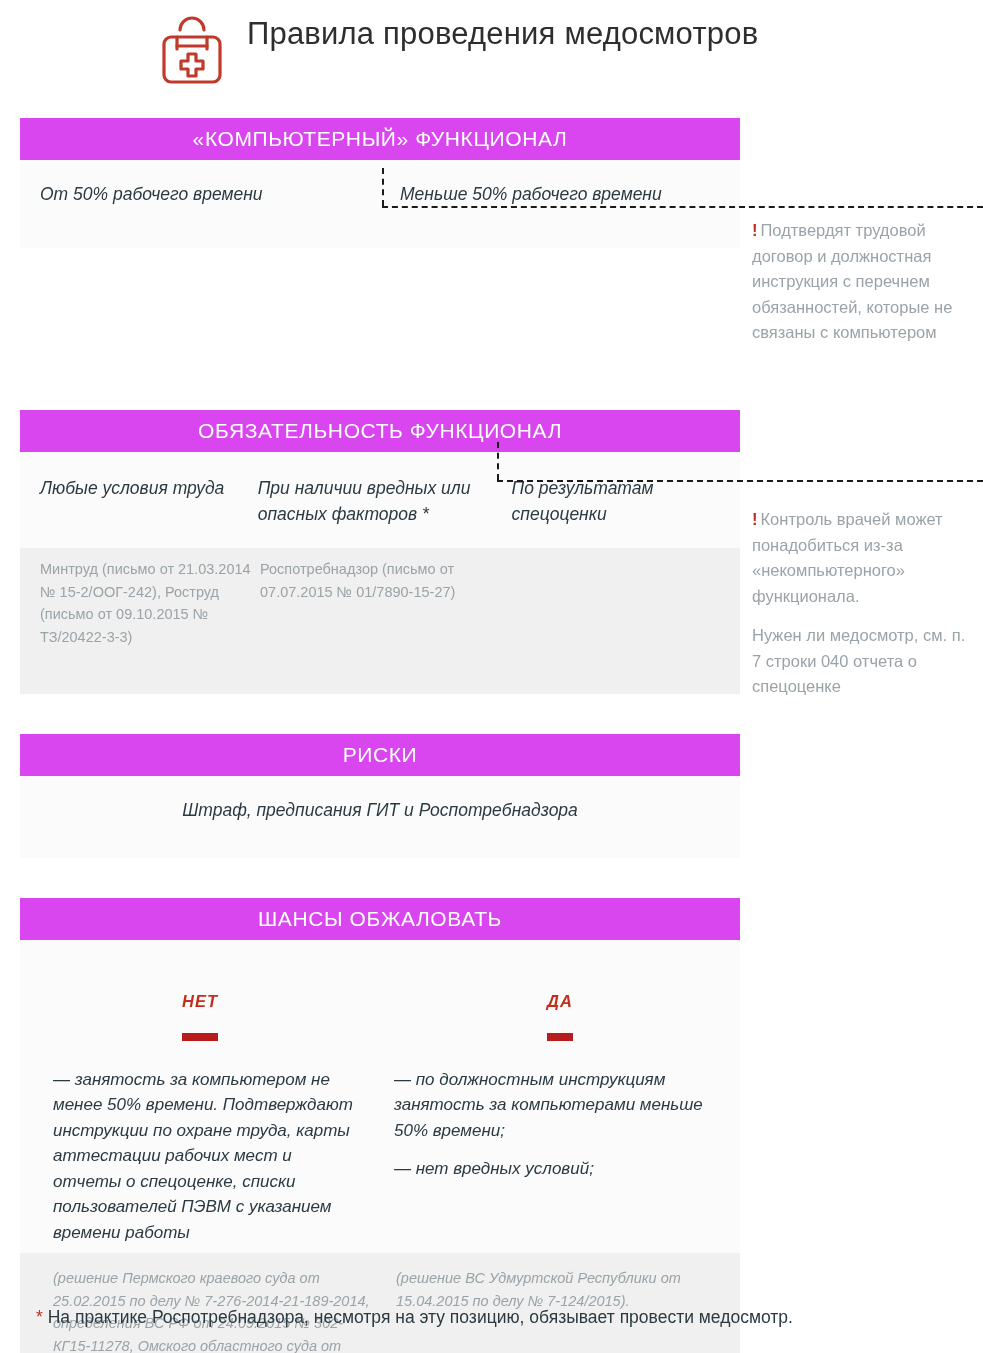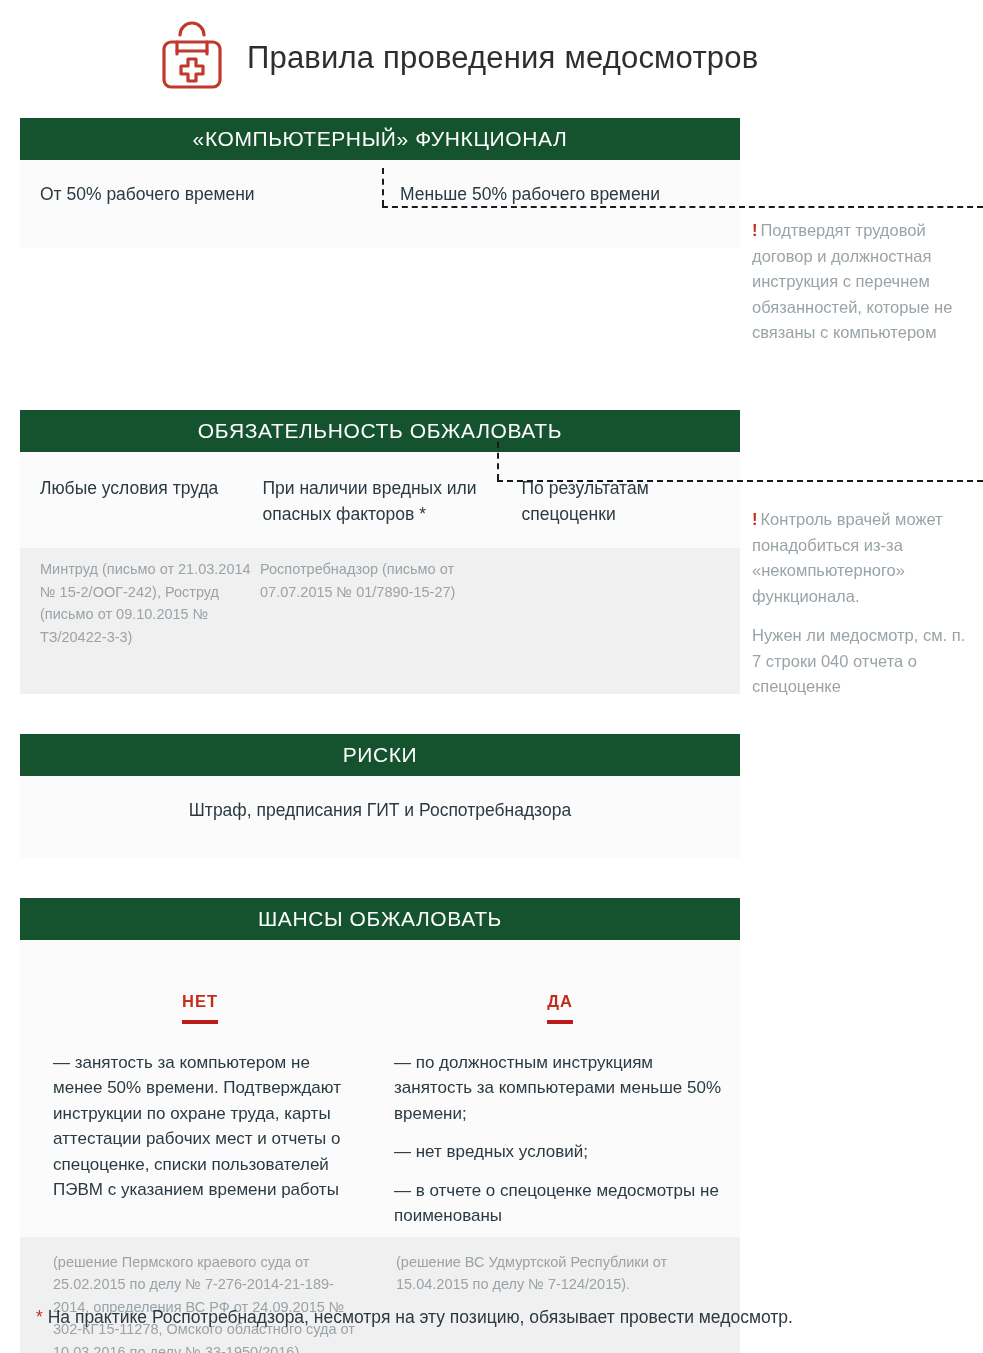--- a/index.html
+++ b/index.html
@@ -11,21 +11,20 @@
     width: 983px; height: 1353px;
     position: relative;
     font-family: "Liberation Sans", "DejaVu Sans", sans-serif;
     color: #2b3a42;
     overflow: hidden;
   }
 
   
   .title-row {
     display: flex;
-    align-items: center;
     gap: 18px;
     padding: 16px 0 0 155px;
     height: 100px;
   }
   .kit-icon { width: 74px; height: 74px; flex: none; }
   .title-text {
     font-size: 31px;
     font-weight: 400;
     color: #2e2e2e;
     letter-spacing: 0.2px;
@@ -34,30 +33,30 @@
 
   
   .sheet {
     position: absolute;
     left: 20px;
     top: 118px;
     width: 720px;
   }
 
   .band {
-    background: #14532d;
+    background: #d946ef;
     color: #ffffff;
     text-align: center;
     font-size: 21px;
     letter-spacing: 0.6px;
     padding: 9px 0 10px;
     line-height: 1.1;
   }
 
-  .panel { background: #fbfbfb; }
+  .panel { background: #fbfbfb; font-style: italic; }
   .gray { background: #f0f0f0; }
 
   .row { display: flex; }
 
   .cell {
     font-size: 17.5px;
     line-height: 1.45;
     color: #2b3a42;
   }
 
@@ -91,22 +90,22 @@
 
   
   .s4-head { display: flex; padding: 52px 0 0 0; }
   .s4-col { width: 360px; text-align: center; }
   .yn {
     display: inline-block;
     color: #c42d1c;
     font-size: 16.5px;
     font-weight: bold;
     letter-spacing: 1px;
-    padding-bottom: 9px;
-    border-bottom: 4px solid #b91c1c;
+    padding-bottom: 22px;
+    border-bottom: 8px solid #b91c1c;
   }
   .s4-lists { display: flex; padding: 22px 0 8px 0; }
   .s4-l { width: 360px; padding: 0 24px 0 33px; }
   .s4-r { width: 360px; padding: 0 18px 0 14px; }
   .s4-lists p {
     margin: 4px 0 13px 0;
     font-size: 17px;
     line-height: 1.5;
     color: #2b3a42;
   }
@@ -175,21 +174,21 @@
 
 <div class="sheet">
 
   <div class="band">«КОМПЬЮТЕРНЫЙ» ФУНКЦИОНАЛ</div>
   <div class="panel s1-body row">
     <div class="cell s1-c1">От 50% рабочего времени</div>
     <div class="cell s1-c2">Меньше 50% рабочего времени</div>
   </div>
   <div class="s1-gap"></div>
 
-  <div class="band">ОБЯЗАТЕЛЬНОСТЬ ОБЖАЛОВАТЬ</div>
+  <div class="band">ОБЯЗАТЕЛЬНОСТЬ ФУНКЦИОНАЛ</div>
   <div class="panel s2-body">
     <div class="cell s2-c1">Любые условия труда</div>
     <div class="cell s2-c2">При наличии вредных или опасных факторов *</div>
     <div class="cell s2-c3">По результатам спецоценки</div>
   </div>
   <div class="gray s2-refs">
     <div class="ref s2-r1">Минтруд (письмо от 21.03.2014 № 15-2/ООГ-242), Роструд (письмо от 09.10.2015 № ТЗ/20422-3-3)</div>
     <div class="ref s2-r2">Роспотребнадзор (письмо от 07.07.2015 № 01/7890-15-27)</div>
   </div>
   <div class="s3-gap"></div>
@@ -210,21 +209,20 @@
         <span class="yn">ДА</span>
       </div>
     </div>
     <div class="s4-lists">
       <div class="s4-l">
         <p>— занятость за компьютером не менее 50% времени. Подтверждают инструкции по охране труда, карты аттестации рабочих мест и отчеты о спецоценке, списки пользователей ПЭВМ с указанием времени работы</p>
       </div>
       <div class="s4-r">
         <p>— по должностным инструкциям занятость за компьютерами меньше 50% времени;</p>
         <p>— нет вредных условий;</p>
-        <p>— в отчете о спецоценке медосмотры не поименованы</p>
       </div>
     </div>
     <div class="gray s4-refs">
       <div class="ref refcol-l">(решение Пермского краевого суда от 25.02.2015 по делу № 7-276-2014-21-189-2014, определения ВС РФ от 24.09.2015 № 302-КГ15-11278, Омского областного суда от 10.03.2016 по делу № 33-1950/2016).</div>
       <div class="ref refcol-r"> (решение ВС Удмуртской Республики от 15.04.2015 по делу № 7-124/2015).</div>
     </div>
   </div>
 </div>
 
 <div class="dash-v" style="left:382px; top:168px; height:38px;"></div>

